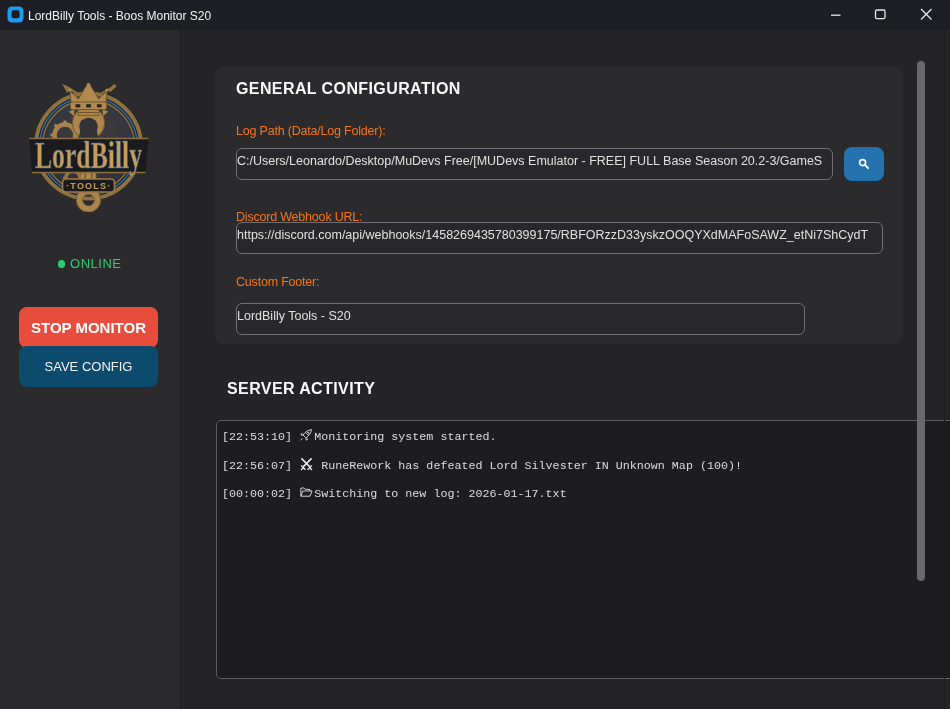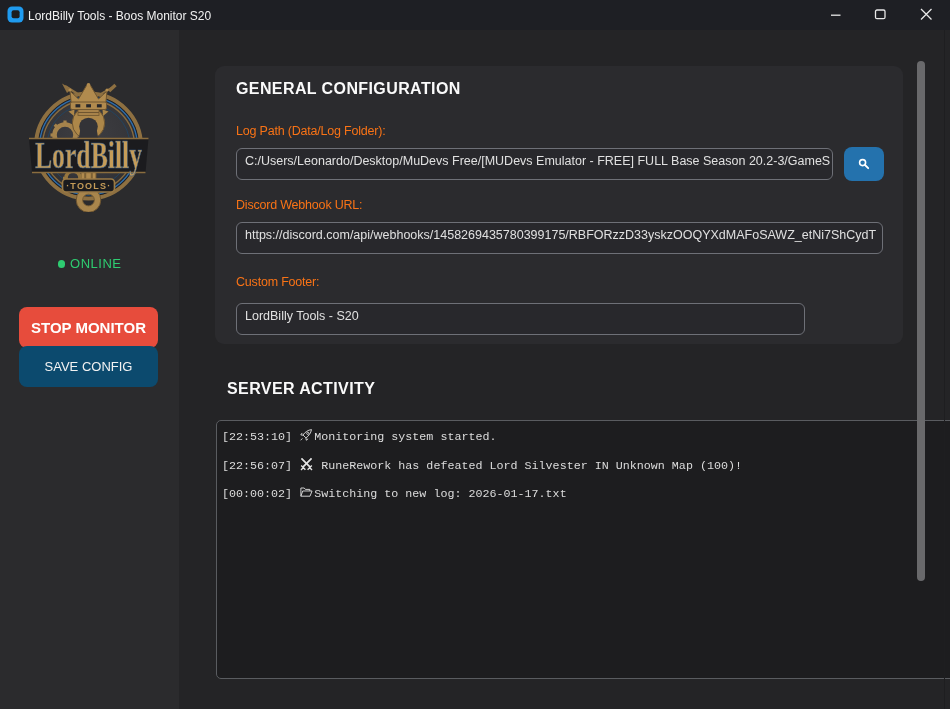--- a/index.html
+++ b/index.html
@@ -10,21 +10,21 @@
 .titletext{left:28px;top:9px;font-size:12px;color:#f2f2f2}
 .winbtn{stroke:#e8e8e8;stroke-width:1.3;fill:none}
 .sidebar{left:0;top:30px;width:179px;height:679px;background:#2b2b2d}
 .online{left:0;top:256px;width:179px;text-align:center;font-size:13px;font-weight:normal;color:#2ecc71;letter-spacing:.5px}
 .btn{left:19px;width:139px;height:41px;border-radius:8px;color:#fff;text-align:right;display:flex;align-items:center;justify-content:center}
 .btnstop{top:307px;background:#e74c3c;font-weight:bold;font-size:15px}
 .btnsave{top:346px;background:#0c4a6e;font-size:13px;color:#f2f2f2}
 .panel{left:215px;top:66px;width:688px;height:278px;background:#2b2b2e;border-radius:9px}
 .h1{left:236px;font-size:16px;font-weight:bold;color:#fafafa;letter-spacing:.4px}
 .label{left:236px;font-size:12.5px;letter-spacing:-0.2px;color:#f97316}
-.input{left:236px;height:32px;background:#28282c;border:1px solid #6e7077;border-radius:6px;font-size:12.5px;color:#e0e0e0;line-height:24px;padding:0 8px;white-space:nowrap;overflow:hidden}
+.input{left:236px;height:32px;background:#28282c;border:1px solid #6e7077;border-radius:6px;font-size:12.5px;color:#e0e0e0;line-height:24px;padding:0 0;white-space:nowrap;overflow:hidden}
 .browse{left:844px;top:147px;width:40px;height:34px;background:#2472ad;border-radius:8px;display:flex;align-items:center;justify-content:center}
 .console{left:216px;top:420px;width:823px;height:259px;background:#1d1d1f;border:1px solid #5a5c60;border-radius:5px;overflow:hidden}
 .log{position:absolute;left:5px;font-family:"Liberation Mono",monospace;font-size:11.7px;color:#dcdcdc;white-space:pre}
 .scrollthumb{left:917px;top:61px;width:8px;height:520px;background:#69696b;border-radius:4px}
 .licon{display:inline-block;vertical-align:-2px}
 </style>
 </head>
 <body>
 
 <div class="abs titlebar"></div>
@@ -124,21 +124,21 @@
 <div class="abs panel"></div>
 <div class="abs h1" style="top:80px">GENERAL CONFIGURATION</div>
 <div class="abs label" style="top:124px">Log Path (Data/Log Folder):</div>
 <div class="abs input" style="top:148px;width:597px">C:/Users/Leonardo/Desktop/MuDevs Free/[MUDevs Emulator - FREE] FULL Base Season 20.2-3/GameS</div>
 <div class="abs browse">
   <svg width="12" height="12" viewBox="0 0 12 12">
       <circle cx="4.6" cy="4.6" r="3" fill="none" stroke="#fff" stroke-width="1.6"></circle>
       <line x1="7" y1="7" x2="10.2" y2="10.2" stroke="#fff" stroke-width="1.8" stroke-linecap="round"></line>
     </svg>
 </div>
-<div class="abs label" style="top:198px">Discord Webhook URL:</div>
+<div class="abs label" style="top:210px">Discord Webhook URL:</div>
 <div class="abs input" style="top:222px;width:647px">https://discord.com/api/webhooks/1458269435780399175/RBFORzzD33yskzOOQYXdMAFoSAWZ_etNi7ShCydT</div>
 <div class="abs label" style="top:275px">Custom Footer:</div>
 <div class="abs input" style="top:303px;width:569px">LordBilly Tools - S20</div>
 
 <div class="abs h1" style="left:227px;top:380px">SERVER ACTIVITY</div>
 <div class="abs console">
   <div class="log" style="top:7px">[22:53:10] <svg class="licon" width="15" height="14" viewBox="0 0 15 14">
         <g transform="translate(0.4,0.4) scale(0.93)">
           <path d="M13 1.3 C9.3 1.7 5.8 4.1 3.9 7.1 L7 10.2 C10 8.3 12.4 4.9 13 1.3 Z" fill="none" stroke="#dcdcdc" stroke-width="1"></path>
           <circle cx="9" cy="5.3" r="1.2" fill="none" stroke="#dcdcdc" stroke-width="0.9"></circle>

